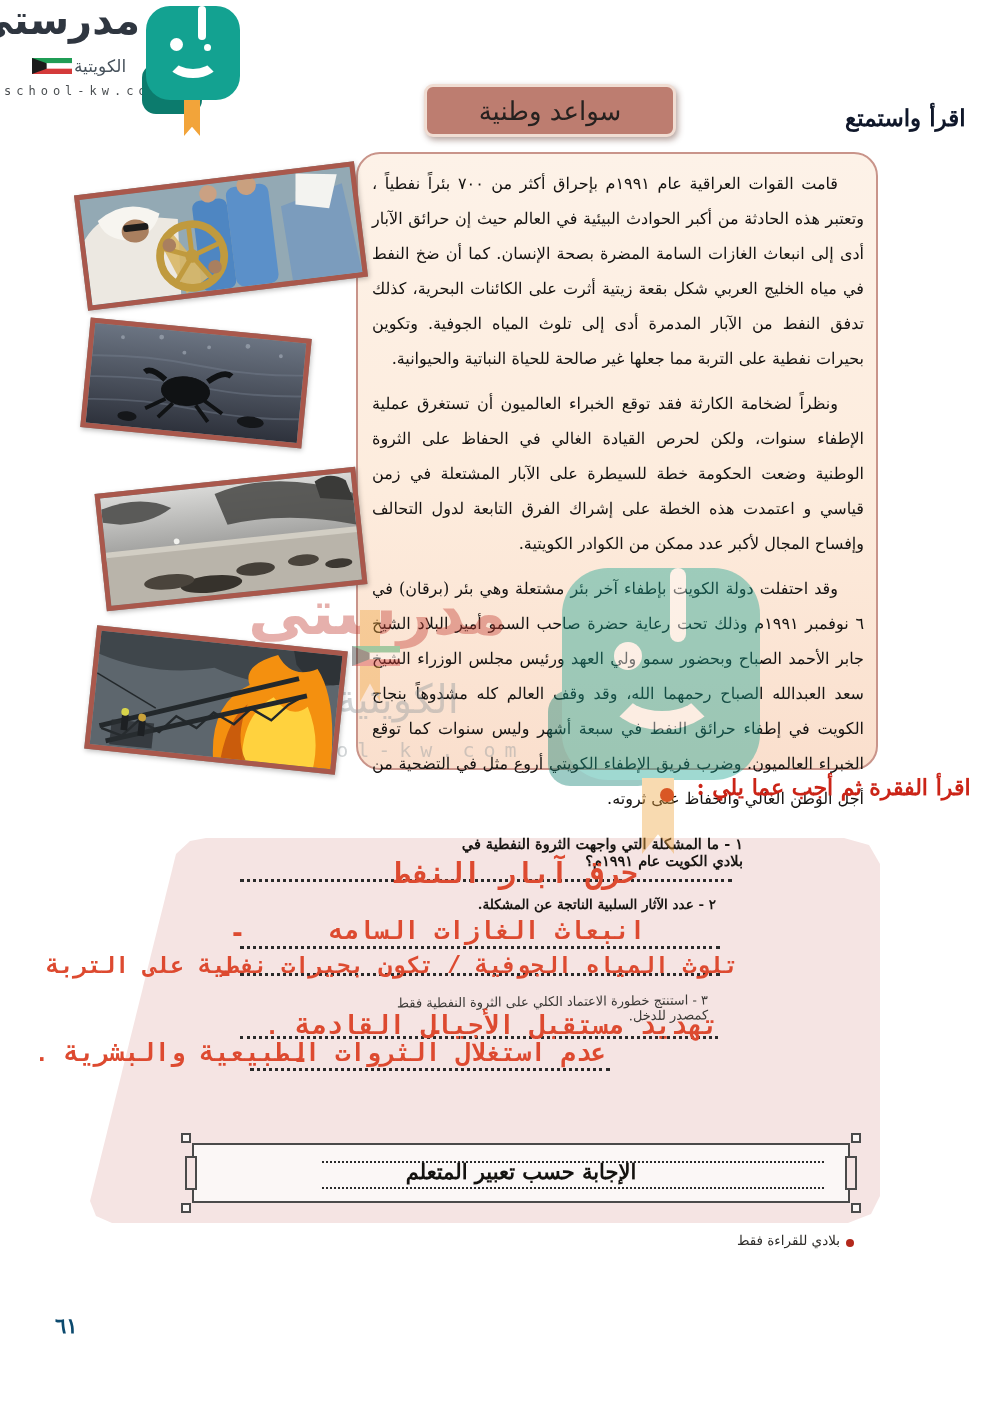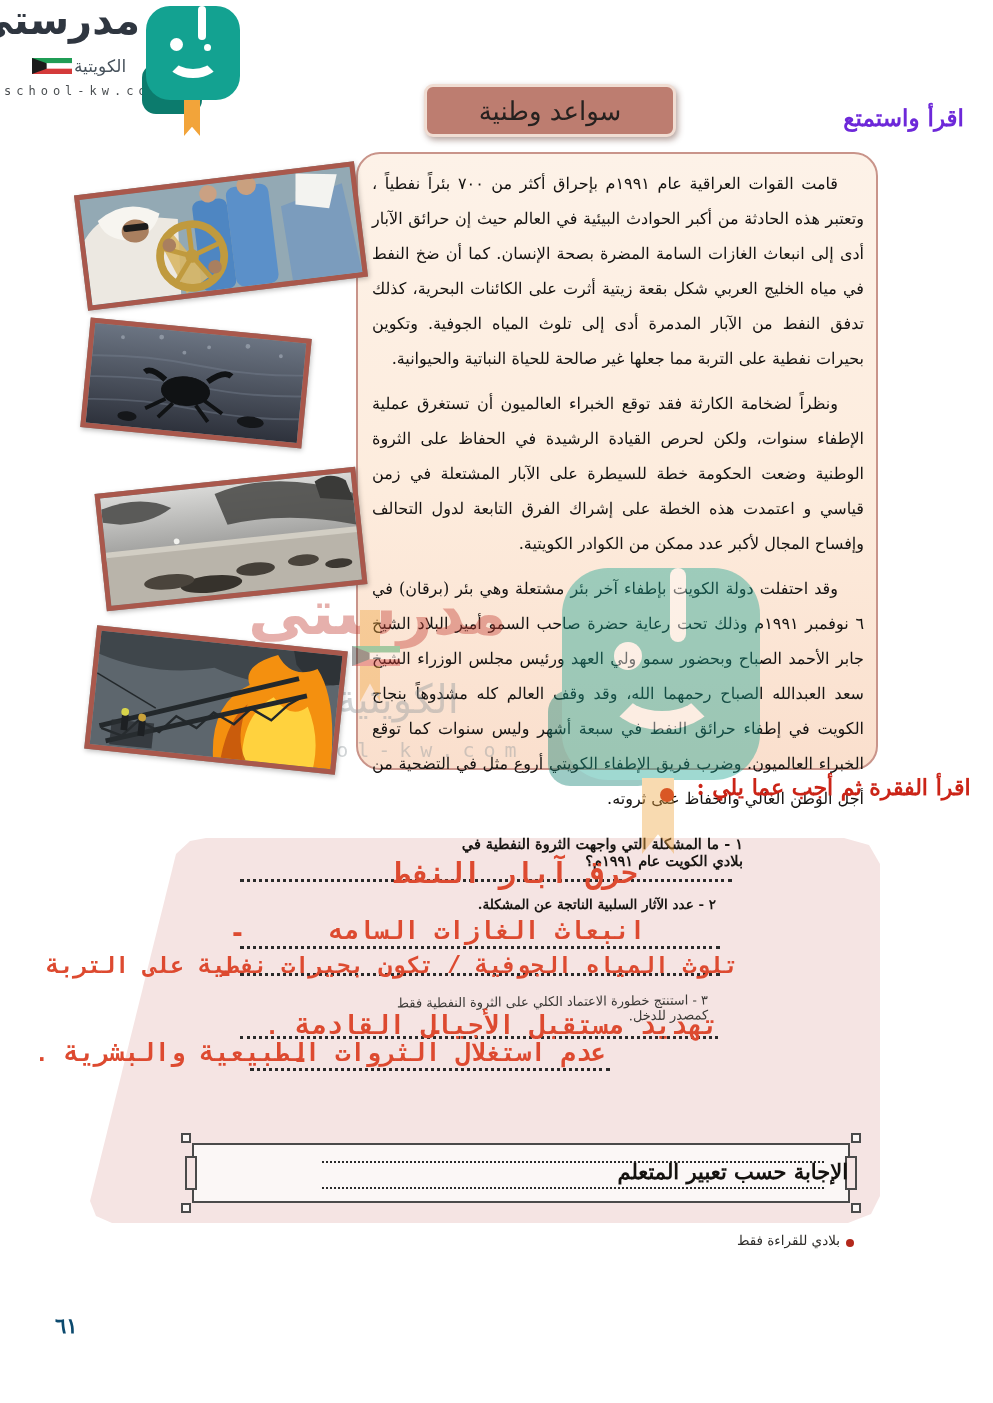--- a/index.html
+++ b/index.html
@@ -22,22 +22,22 @@
   .licon-dot{position:absolute;left:58px;top:38px;width:7px;height:7px;background:#fff;border-radius:50%}
   .licon-smile{position:absolute;left:20px;top:36px;width:54px;height:36px;border:9px solid transparent;
     border-bottom:9px solid #fff;border-radius:50%}
   .licon-bookmark{position:absolute;left:42px;top:96px;width:16px;height:36px;background:#f2a43a;
     clip-path:polygon(0 0,100% 0,100% 100%,50% 74%,0 100%)}
 
   
   .badge{left:424px;top:84px;width:252px;height:53px;background:#bd7d70;border:3px solid #f0ddd3;
     border-radius:9px;box-shadow:2px 3px 6px rgba(90,50,40,.45);display:flex;align-items:center;
     justify-content:center;font-size:26px;color:#26211f;direction:rtl;z-index:2}
-  .read-heading{left:822px;top:104px;width:142px;text-align:right;font-size:23px;font-weight:bold;
-    color:#6d28d9;direction:rtl;z-index:2}
+  .read-heading{left:845px;top:104px;width:142px;text-align:left;font-size:23px;font-weight:bold;
+    color:#0f172a;direction:rtl;z-index:2}
 
   
   .panel{left:356px;top:152px;width:522px;height:618px;border:2px solid #c9948a;border-radius:24px;
     background:linear-gradient(180deg,#fdf2e8 0%,#fdecdd 55%,#fadfcd 100%);z-index:1}
   .panel-text{left:372px;top:166px;width:492px;height:596px;direction:rtl;text-align:justify;
     font-size:16px;line-height:35px;color:#141210;z-index:2}
   .panel-text p{text-indent:26px;margin-bottom:10px}
 
   
   .photo{position:absolute;border:5px solid #a9584c;background:#888;z-index:7;box-shadow:1px 2px 5px rgba(0,0,0,.25)}
@@ -80,21 +80,21 @@
   .hand{position:absolute;font-family:Liberation Mono, monospace;font-weight:bold;
     color:#dd4a30;direction:rtl;white-space:nowrap;text-align:center;z-index:3}
   .rdash{position:absolute;font-family:"DejaVu Sans",sans-serif;font-weight:bold;font-size:26px;
     color:#dd4a30;z-index:3;line-height:1}
 
   
   .abox{left:192px;top:1143px;width:658px;height:60px;background:#fbf7f6;border:2.5px solid #4a4a4a;z-index:2}
   .abox .sq{position:absolute;width:10px;height:10px;background:#fbf7f6;border:2px solid #4a4a4a}
   .abox .notch{position:absolute;width:12px;height:34px;top:11px;background:#f5e4e3;border:2.5px solid #4a4a4a}
   .abox-line{position:absolute;left:128px;width:502px;height:0;border-bottom:2px dotted #2a2a2a}
-  .abox-text{position:absolute;left:0;right:0;top:14px;text-align:right;font-size:21px;font-weight:bold;
+  .abox-text{position:absolute;left:0;right:0;top:14px;text-align:center;font-size:21px;font-weight:bold;
     color:#14120f;direction:rtl}
 
   
   .note{left:698px;top:1232px;width:142px;text-align:right;direction:rtl;font-size:13.5px;color:#2c2a27;z-index:2}
   .note-dot{left:846px;top:1239px;width:8px;height:8px;border-radius:50%;background:#b3281c;z-index:2}
   .pagenum{left:55px;top:1313px;font-size:21px;font-weight:bold;color:#0c4a6e;z-index:2}
 </style>
 </head>
 <body>
 
@@ -119,21 +119,21 @@
     </div>
     <div class="licon-bookmark"></div>
   </div>
 
   <div class="abs badge">سواعد وطنية</div>
   <div class="abs read-heading">اقرأ واستمتع</div>
 
   <div class="abs panel"></div>
   <div class="abs panel-text">
     <p>قامت القوات العراقية عام ١٩٩١م بإحراق أكثر من ٧٠٠ بئراً نفطياً ، وتعتبر هذه الحادثة من أكبر الحوادث البيئية في العالم حيث إن حرائق الآبار أدى إلى انبعاث الغازات السامة المضرة بصحة الإنسان. كما أن ضخ النفط في مياه الخليج العربي شكل بقعة زيتية أثرت على الكائنات البحرية، كذلك تدفق النفط من الآبار المدمرة أدى إلى تلوث المياه الجوفية. وتكوين بحيرات نفطية على التربة مما جعلها غير صالحة للحياة النباتية والحيوانية.</p>
-    <p>ونظراً لضخامة الكارثة فقد توقع الخبراء العالميون أن تستغرق عملية الإطفاء سنوات، ولكن لحرص القيادة الرشيدة في الحفاظ على الثروة الوطنية وضعت الحكومة خطة للسيطرة على الآبار المشتعلة في زمن قياسي و اعتمدت هذه الخطة على إشراك الفرق التابعة لدول التحالف وإفساح المجال لأكبر عدد ممكن من الكوادر الكويتية.</p>
+    <p>ونظراً لضخامة الكارثة فقد توقع الخبراء العالميون أن تستغرق عملية الإطفاء سنوات، ولكن لحرص القيادة الغالي في الحفاظ على الثروة الوطنية وضعت الحكومة خطة للسيطرة على الآبار المشتعلة في زمن قياسي و اعتمدت هذه الخطة على إشراك الفرق التابعة لدول التحالف وإفساح المجال لأكبر عدد ممكن من الكوادر الكويتية.</p>
     <p>وقد احتفلت دولة الكويت بإطفاء آخر بئر مشتعلة وهي بئر (برقان) في ٦ نوفمبر ١٩٩١م وذلك تحت رعاية حضرة صاحب السمو أمير البلاد الشيخ جابر الأحمد الصباح وبحضور سمو ولي العهد ورئيس مجلس الوزراء الشيخ سعد العبدالله الصباح رحمهما الله، وقد وقف العالم كله مشدوهاً بنجاح الكويت في إطفاء حرائق النفط في سبعة أشهر وليس سنوات كما توقع الخبراء العالميون. وضرب فريق الإطفاء الكويتي أروع مثل في التضحية من أجل الوطن الغالي والحفاظ على ثروته.</p>
   </div>
 
   <div class="photo photo1">
     <svg viewBox="0 0 280 110" preserveAspectRatio="none">
       <rect width="280" height="110" fill="#93a9b4"></rect>
       <rect x="150" y="6" width="44" height="104" rx="9" fill="#5b90c9"></rect>
         <circle cx="172" cy="6" r="10" fill="#c9a07f"></circle>
       <rect x="114" y="16" width="36" height="94" rx="8" fill="#4e86c2"></rect>
         <circle cx="132" cy="10" r="9" fill="#caa183"></circle>

